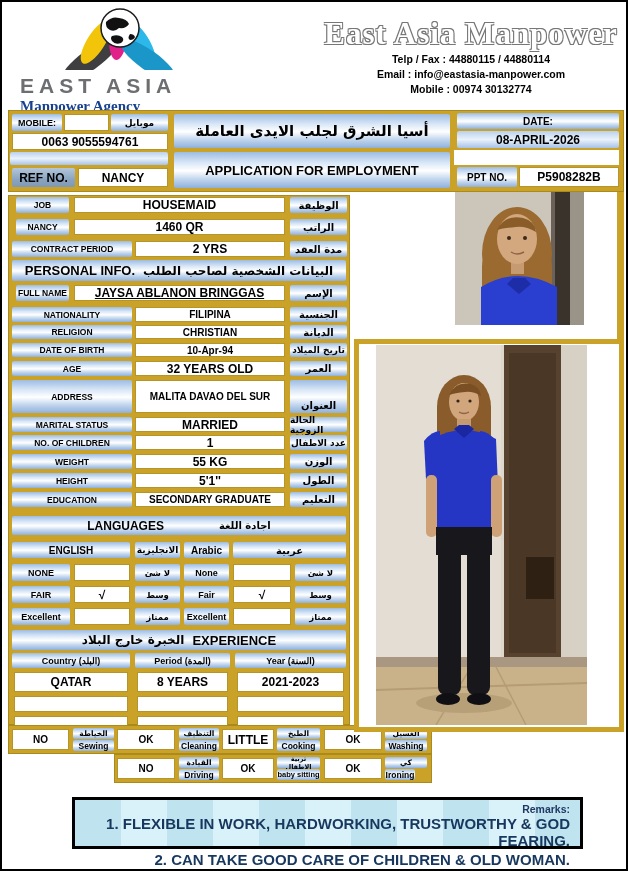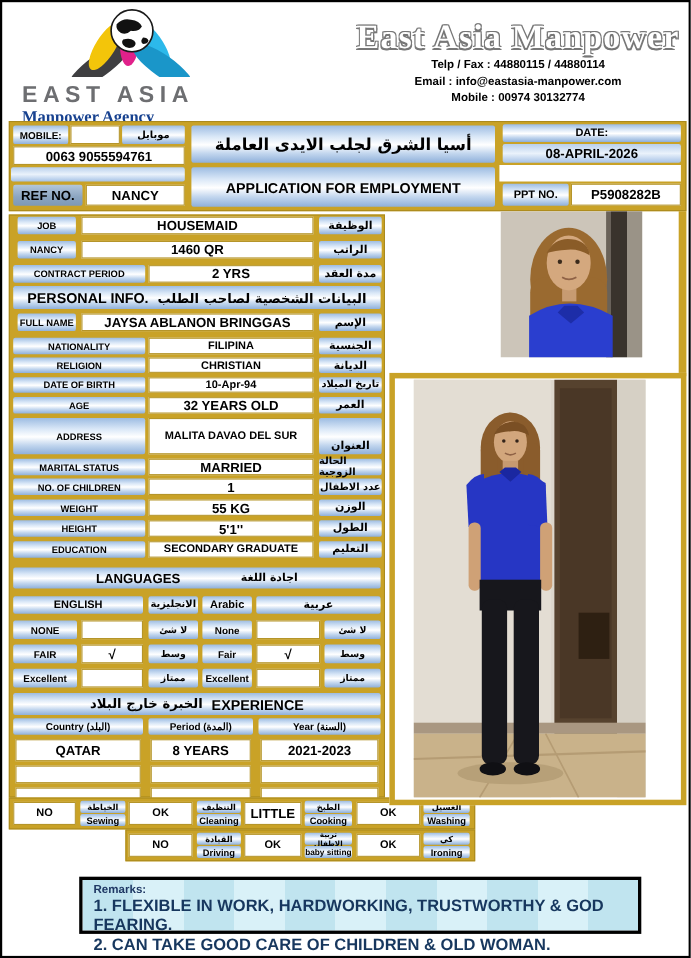--- a/index.html
+++ b/index.html
@@ -94,21 +94,21 @@
   <div class="abs bb f8" style="left:10px;top:239px;width:120px;height:16px;">CONTRACT PERIOD</div>
   <div class="abs wb f11" style="left:133px;top:239px;width:150px;height:16px;">2 YRS</div>
   <div class="abs bb f10 ar" style="left:288px;top:239px;width:57px;height:16px;">مدة العقد</div>
 
   <div class="abs bb" style="left:10px;top:258px;width:334px;height:21px;gap:8px;">
     <span class="f13">PERSONAL INFO.</span>
     <span class="f12 ar">البيانات الشخصية لصاحب الطلب</span>
   </div>
 
   <div class="abs bb f8" style="left:14px;top:283px;width:53px;height:16px;">FULL NAME</div>
-  <div class="abs wb f12" style="left:72px;top:283px;width:211px;height:16px;">JAYSA ABLANON BRINGGAS</div>
+  <div class="abs wb f12" style="left:72px;top:283px;width:211px;height:16px;text-decoration:underline;">JAYSA ABLANON BRINGGAS</div>
   <div class="abs bb f10 ar" style="left:288px;top:283px;width:57px;height:16px;">الإسم</div>
 
   <div class="abs bb f8" style="left:10px;top:305px;width:120px;height:15px;">NATIONALITY</div>
   <div class="abs wb f10" style="left:133px;top:305px;width:150px;height:15px;">FILIPINA</div>
   <div class="abs bb f10 ar" style="left:288px;top:305px;width:57px;height:15px;">الجنسية</div>
 
   <div class="abs bb f8" style="left:10px;top:323px;width:120px;height:14px;">RELIGION</div>
   <div class="abs wb f10" style="left:133px;top:323px;width:150px;height:14px;">CHRISTIAN</div>
   <div class="abs bb f10 ar" style="left:288px;top:323px;width:57px;height:14px;">الديانة</div>
 
@@ -211,21 +211,21 @@
   <div class="abs bb f8" style="left:383px;top:738px;width:42px;height:11px;">Washing</div>
 
   <div class="abs wb f10" style="left:115px;top:756px;width:58px;height:21px;">NO</div>
   <div class="abs bb f7 ar" style="left:177px;top:755px;width:40px;height:11px;">القيادة</div>
   <div class="abs bb f8" style="left:177px;top:767px;width:40px;height:11px;">Driving</div>
   <div class="abs wb f10" style="left:220px;top:756px;width:52px;height:21px;">OK</div>
   <div class="abs bb ar" style="left:275px;top:755px;width:43px;height:11px;font-size:6.5px;text-align:center;">تربية الاطفال</div>
   <div class="abs bb f7" style="left:275px;top:767px;width:43px;height:11px;">baby sitting</div>
   <div class="abs wb f10" style="left:322px;top:756px;width:58px;height:21px;">OK</div>
   <div class="abs bb f7 ar" style="left:383px;top:755px;width:42px;height:11px;">كي</div>
-  <div class="abs bb f8" style="left:383px;top:767px;width:42px;height:11px;">Ironing</div>
+  <div class="abs bb f8" style="left:383px;top:767px;width:30px;height:11px;">Ironing</div>
 
   <div class="abs" style="left:453px;top:190px;width:129px;height:133px;">
     <svg width="129" height="133" viewBox="0 0 129 133">
       <rect width="129" height="133" fill="#ccc5b9"></rect>
       <rect x="96" width="4" height="133" fill="#6a6258"></rect>
       <rect x="100" width="15" height="133" fill="#39332c"></rect>
       <rect x="115" width="14" height="133" fill="#9a9387"></rect>
       <ellipse cx="62" cy="62" rx="35" ry="47" fill="#9a6a30"></ellipse>
       <rect x="27" y="60" width="70" height="55" rx="14" fill="#9a6a30"></rect>
       <path d="M26 95 q36 -22 76 0 l0 38 l-76 0 z" fill="#2a3ecf"></path>
@@ -269,19 +269,19 @@
       <rect x="50" y="130" width="11" height="62" rx="5" fill="#cfa176"></rect>
       <rect x="115" y="130" width="11" height="62" rx="5" fill="#cfa176"></rect>
       <rect x="60" y="182" width="56" height="28" fill="#17171c"></rect>
       <rect x="62" y="200" width="23" height="150" rx="8" fill="#17171c"></rect>
       <rect x="91" y="200" width="23" height="150" rx="8" fill="#17171c"></rect>
       <ellipse cx="72" cy="354" rx="12" ry="6" fill="#101014"></ellipse>
       <ellipse cx="103" cy="354" rx="12" ry="6" fill="#101014"></ellipse>
     </svg>
   </div>
 
-  <div class="abs remarks" style="left:70px;top:795px;width:511px;height:52px;padding:3px 10px;">
+  <div class="abs remarks" style="left:70px;top:795px;width:511px;height:52px;padding:3px 10px;text-align:right;">
     <div class="t">Remarks:</div>
     <div class="i">1. FLEXIBLE IN WORK, HARDWORKING, TRUSTWORTHY  &amp; GOD FEARING.</div>
     <div class="i" style="margin-top:2px;">2. CAN TAKE GOOD CARE OF CHILDREN &amp; OLD WOMAN.</div>
   </div>
 
 </div>
 
 </body></html>

